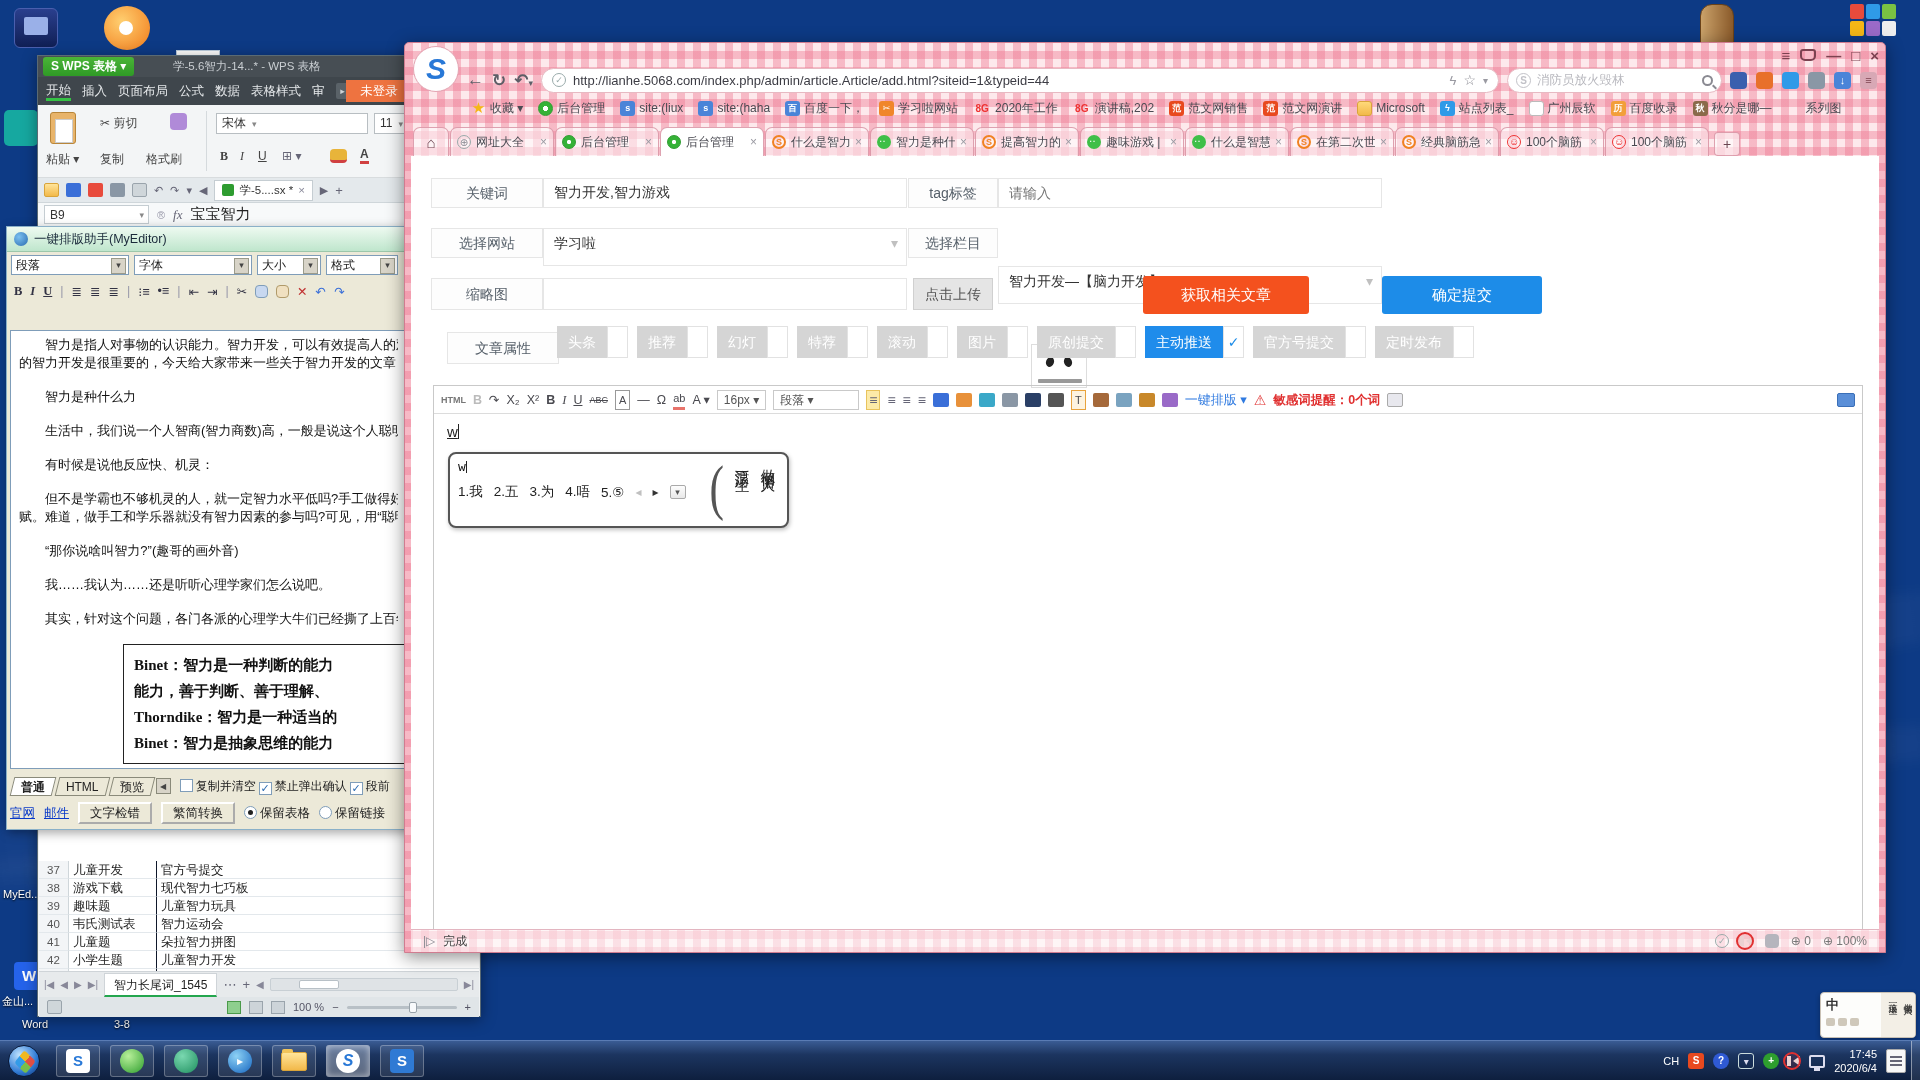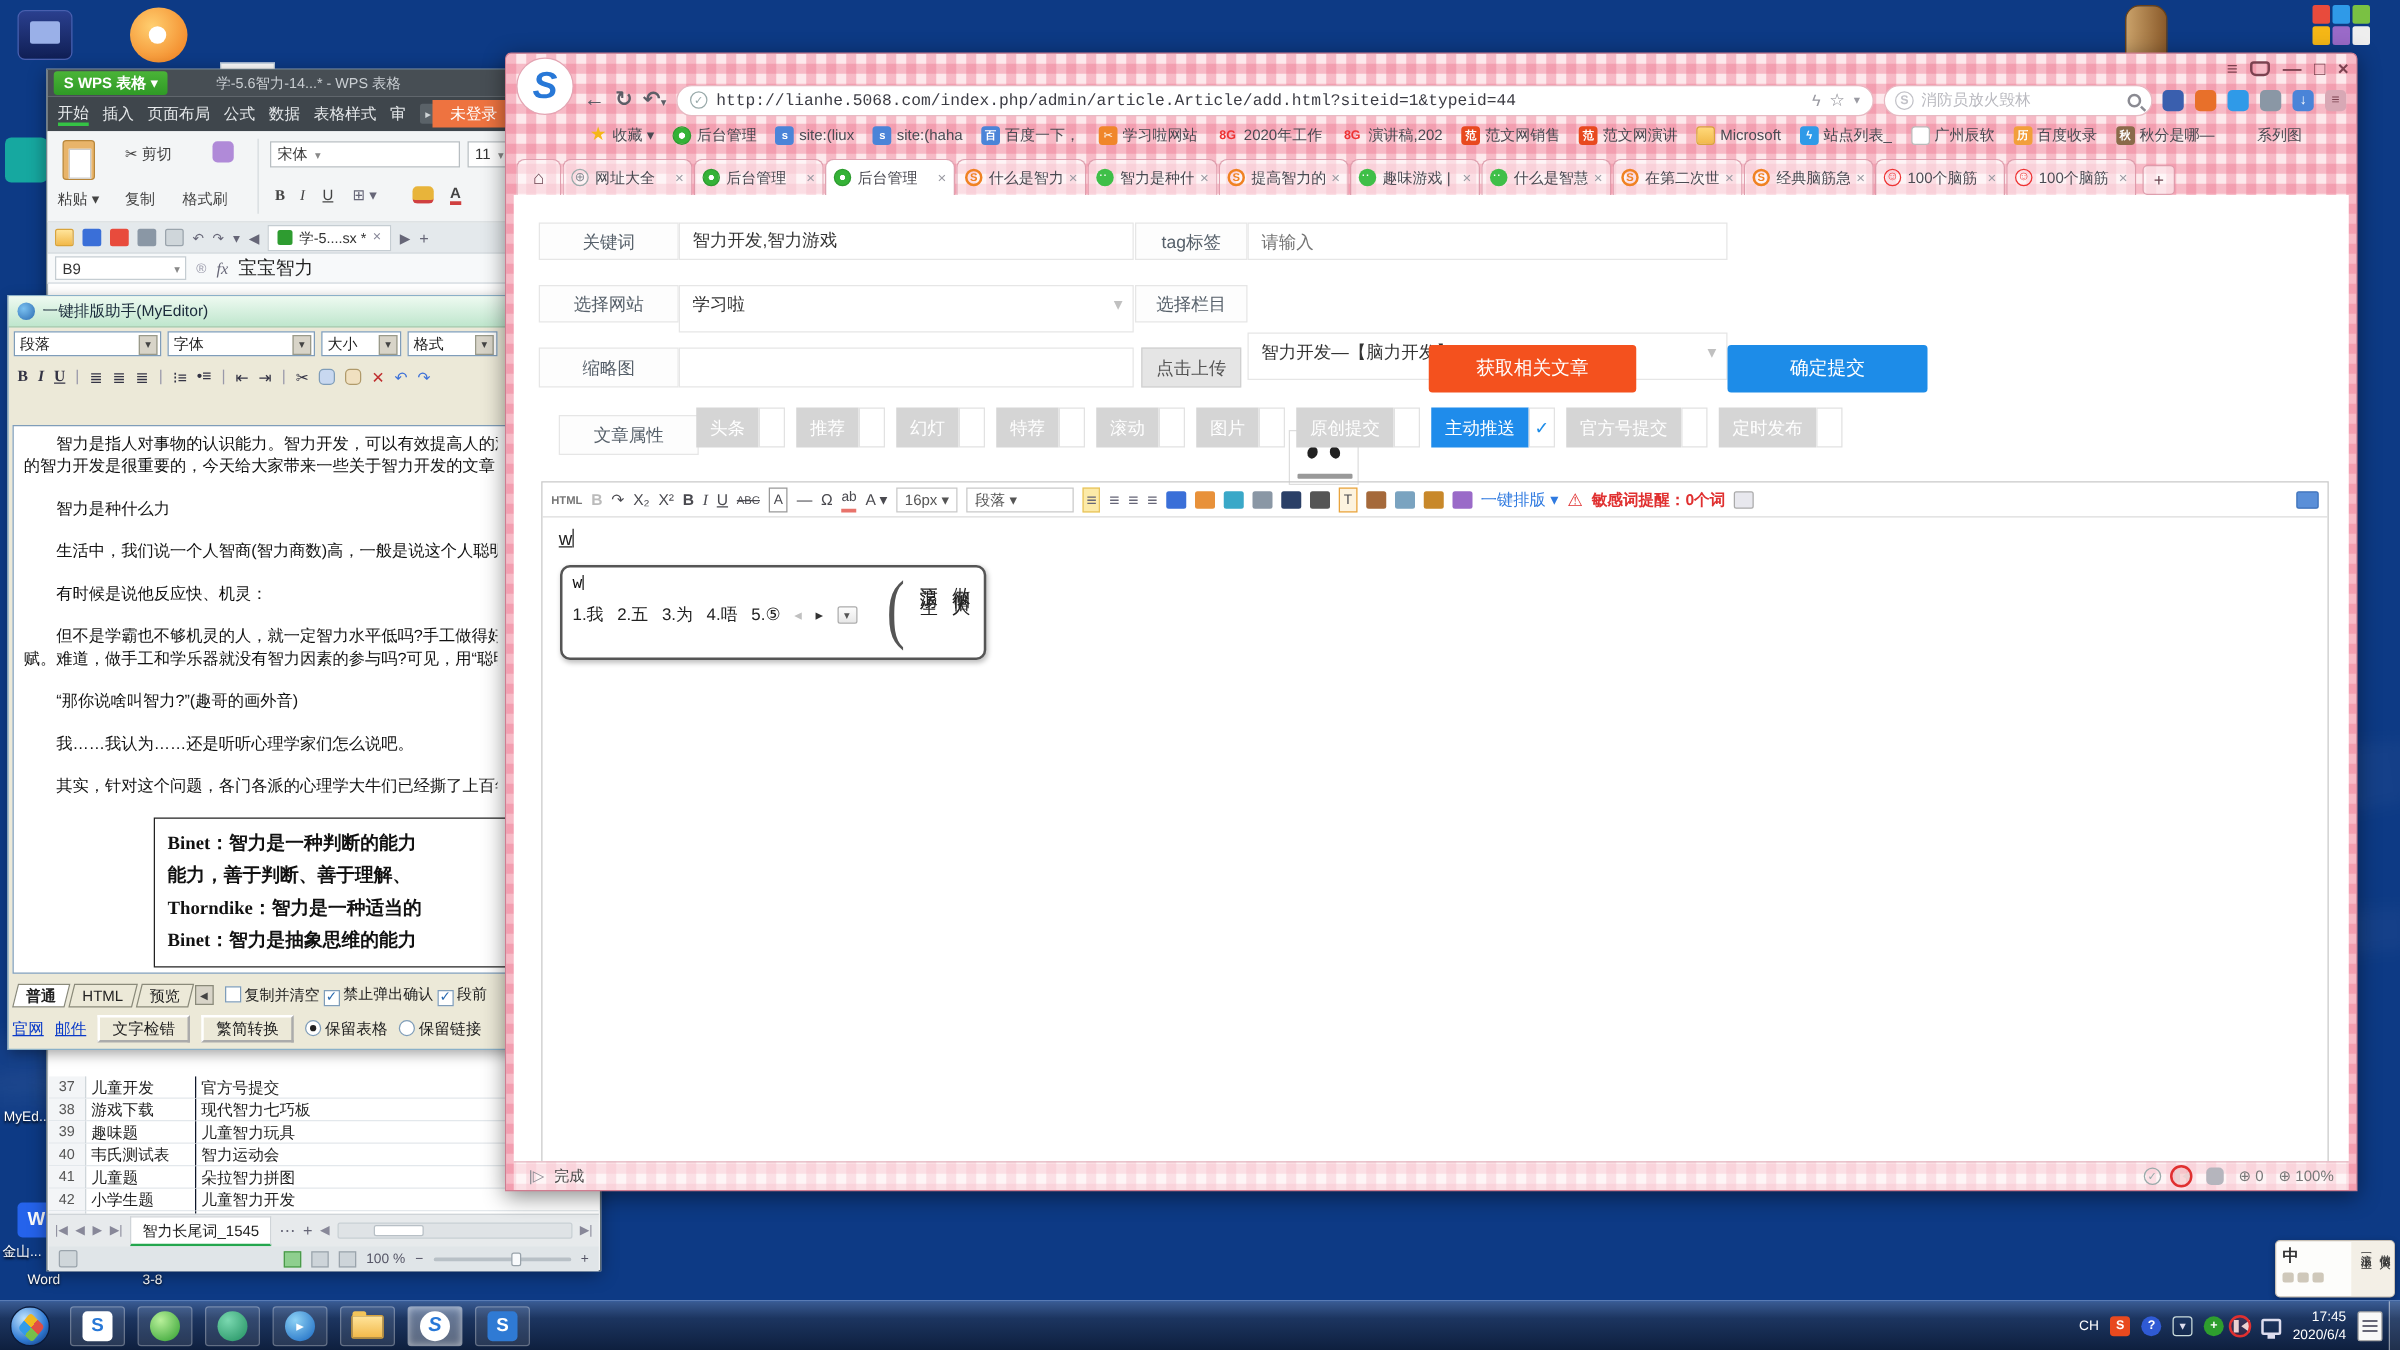--- a/index.html
+++ b/index.html
@@ -20,21 +20,21 @@
       linear-gradient(90deg, rgba(238,120,145,.42) 50%, transparent 50%),
       linear-gradient(0deg,  rgba(238,120,145,.42) 50%, transparent 50%);
     background-size:16px 16px; }
   .browser { left:404px; top:42px; width:1482px; height:911px; border:1px solid #d07c90; border-radius:5px 5px 0 0; box-shadow:0 4px 18px rgba(0,0,0,.45); }
   .slogo { left:8px; top:3px; width:46px; height:46px; background:#fff; border-radius:50%; border:1px solid #e3a4b2; color:#2878d7; font-size:30px; font-weight:bold; font-style:italic; text-align:center; line-height:44px; z-index:3; }
   .wctrls { right:6px; top:2px; display:flex; gap:10px; color:#7c4250; font-size:15px; font-weight:bold; align-items:center; height:20px; }
   .wctrls span { cursor:default; }
   .navrow { left:62px; right:8px; top:23px; height:28px; display:flex; align-items:center; gap:8px; color:#6b4450; }
   .navbtn { font-size:17px; font-weight:bold; color:#5d5d66; }
   .addr { flex:1; height:25px; background:#fff; border:1px solid #e7b9c2; border-radius:13px; display:flex; align-items:center; padding:0 10px; gap:7px; font-size:13px; color:#3c3c44; overflow:hidden; white-space:nowrap; }
-  .addr .url { flex:1; overflow:hidden; white-space:nowrap; border:none; outline:none; font-size:13px; color:#3c3c44; font-family:Liberation Mono, monospace; }
+  .addr .url { flex:1; overflow:hidden; white-space:nowrap; border:none; outline:none; font-size:13px; color:#3c3c44; font-family:Liberation Sans, sans-serif; }
   .shieldic { width:14px; height:14px; border:1px solid #9aa; border-radius:50%; color:#9aa; font-size:9px; line-height:12px; text-align:center; flex:none; }
   .searchbox { width:215px; height:25px; background:#fff; border:1px solid #e7b9c2; border-radius:13px; display:flex; align-items:center; padding:0 8px; gap:6px; }
   .searchbox input { flex:1; border:none; outline:none; font-size:12.5px; color:#b9b9bf; width:120px; font-family:inherit; }
   .sball { width:15px; height:15px; border:1.5px solid #c2c2c8; border-radius:50%; color:#c2c2c8; font-size:10px; font-weight:bold; text-align:center; line-height:13px; flex:none; }
   .mag { width:11px; height:11px; border:2px solid #8a8a92; border-radius:50%; position:relative; flex:none; }
   .mag::after { content:""; position:absolute; width:5px; height:2px; background:#8a8a92; transform:rotate(45deg); left:8px; top:9px; }
   .sideics { display:flex; gap:9px; align-items:center; }
   .cic { width:17px; height:17px; border-radius:4px; display:inline-block; }
   .bmrow { left:66px; right:8px; top:53px; height:24px; display:flex; align-items:center; gap:15px; overflow:hidden; }
   .bm { display:flex; align-items:center; gap:4px; font-size:12px; color:#4a4a52; white-space:nowrap; flex:none; }
@@ -157,21 +157,21 @@
   .stab { height:24px; background:#fff; border:1px solid #cfd4d8; border-bottom:2px solid #24a64e; padding:0 9px; font-size:12px; color:#222; line-height:22px; white-space:nowrap; }
   .hscroll { flex:1; height:13px; background:#dfe3e6; border:1px solid #c8cfd4; border-radius:2px; position:relative; }
   .hscroll i { position:absolute; left:28px; width:40px; top:1px; bottom:1px; background:#fff; border:1px solid #b8c0c6; border-radius:2px; }
   .wpsstatus { position:absolute; left:1px; right:1px; top:941px; height:20px; background:#e0e5e8; display:flex; align-items:center; gap:8px; padding:0 8px; font-size:11px; color:#556; }
   .zoomtrack { width:110px; height:3px; background:#b8c0c6; border-radius:2px; position:relative; }
   .zoomtrack i { position:absolute; left:62px; top:-4px; width:8px; height:11px; background:#f8fafc; border:1px solid #98a2aa; border-radius:2px; }
   .g-grid { width:14px; height:13px; background:#8ecf8e; border:1px solid #4a9a4a; }
   .g-grid2 { width:14px; height:13px; background:#cdd4d9; border:1px solid #9aa4ac; }
 
   
-  .myed { left:6px; top:236px; width:405px; height:604px; background:#ece9d8; border:1px solid #8ab0c8; box-shadow:2px 3px 10px rgba(0,0,0,.35); font-size:12px; color:#222; }
+  .myed { left:6px; top:226px; width:405px; height:604px; background:#ece9d8; border:1px solid #8ab0c8; box-shadow:2px 3px 10px rgba(0,0,0,.35); font-size:12px; color:#222; }
   .myedtitle { height:25px; background:linear-gradient(#eefaf1,#bfe6cd); border-bottom:1px solid #9cc7ab; display:flex; align-items:center; gap:6px; padding:0 7px; font-size:12.5px; color:#1a2a3a; }
   .myedtitle .ico { width:14px; height:14px; border-radius:50%; background:radial-gradient(circle at 35% 35%, #7ac0f0, #2a6ab0); flex:none; }
   .myedtabs { height:25px; display:flex; align-items:flex-end; padding:0 4px; gap:2px; background:#e4e0cc; }
   .mtab { height:22px; padding:0 8px; line-height:22px; background:#dcd7c0; border:1px solid #9a9a8a; border-bottom:none; border-radius:3px 3px 0 0; white-space:nowrap; }
   .mtab.on { background:#fff; font-weight:bold; height:24px; }
   .myedselects { height:26px; display:flex; align-items:center; gap:5px; padding:0 4px; }
   .msel { height:20px; background:#fff; border:1px solid #7f9db9; padding:0 4px; line-height:18px; position:relative; }
   .msel::after { content:"▾"; position:absolute; right:2px; top:2px; width:13px; height:14px; background:#d8d4c8; border:1px solid #9a9a8a; font-size:9px; text-align:center; line-height:13px; color:#444; }
   .myedtools { height:26px; display:flex; align-items:center; gap:8px; padding:0 7px; font-size:12.5px; color:#334; }
   .myedtools b { font-family:"Liberation Serif",serif; }

